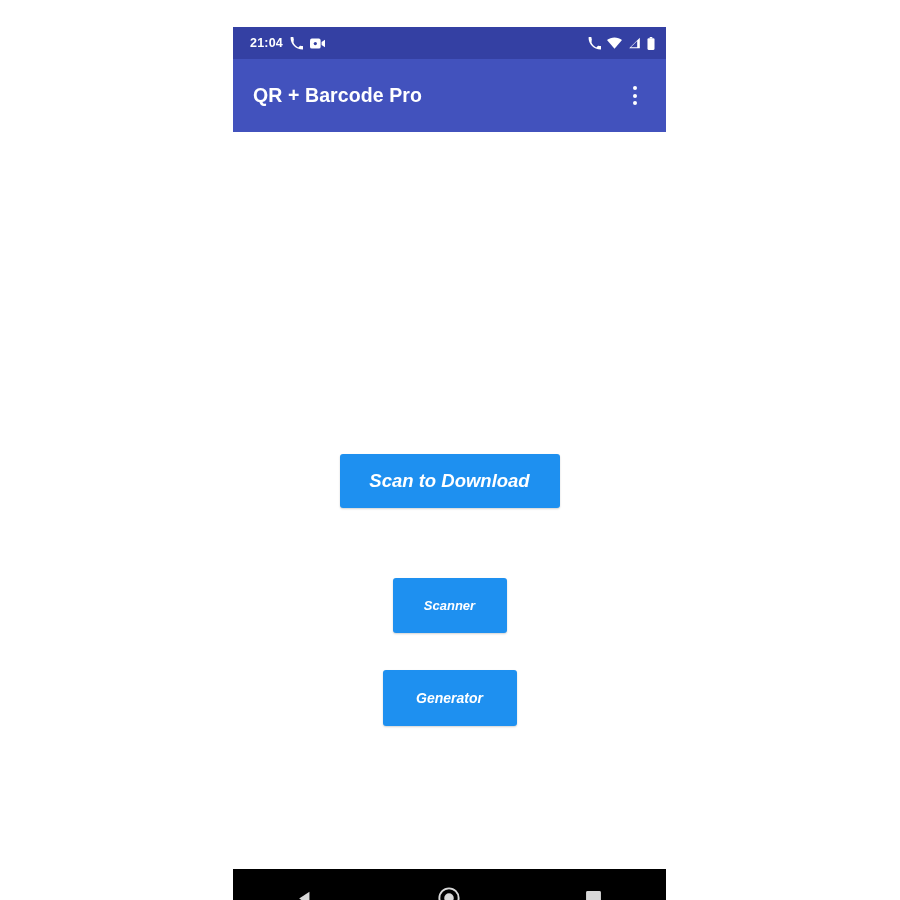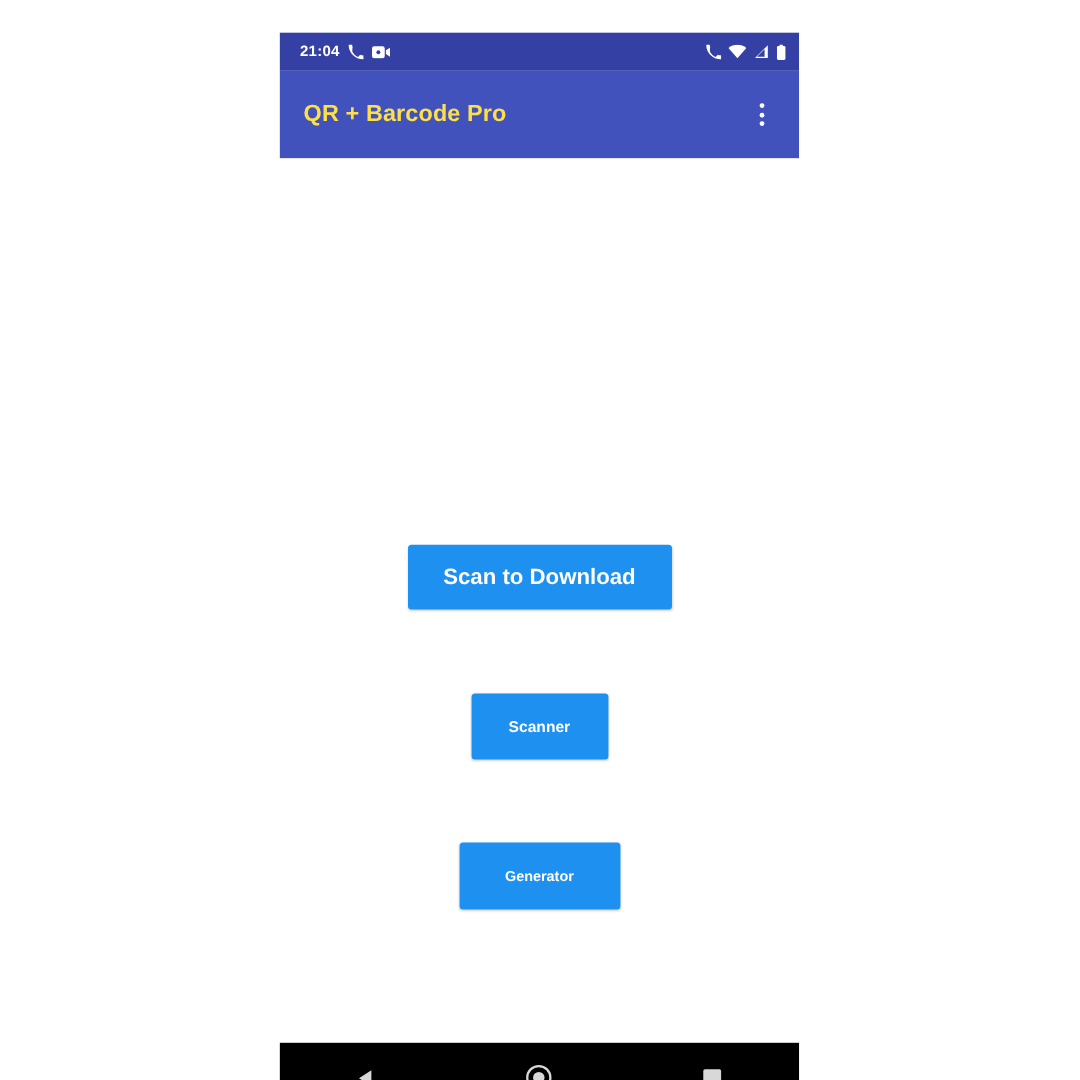--- a/index.html
+++ b/index.html
@@ -73,21 +73,21 @@
     position: relative;
     height: 73px;
     background: #4252BD;
     display: flex;
     align-items: center;
     justify-content: space-between;
     padding: 0 16px 0 20px;
     box-sizing: border-box;
   }
   .app-title {
-    color: #fde047;
+    color: #ffffff;
     font-size: 19.5px;
     font-weight: bold;
     letter-spacing: 0.1px;
     white-space: nowrap;
   }
   .overflow-menu {
     width: 30px;
     height: 40px;
     display: flex;
     flex-direction: column;
@@ -121,20 +121,21 @@
     border: none;
     border-radius: 3px;
     cursor: pointer;
     display: flex;
     align-items: center;
     justify-content: center;
     white-space: nowrap;
     padding: 0 18px;
     box-sizing: border-box;
     box-shadow: 0 1px 2px rgba(0,0,0,0.18);
+    font-style: italic;
   }
 
   .btn-scan {
     position: absolute;
     left: 50%;
     transform: translateX(-50%);
     top: 322px;
     width: 220px;
     height: 54px;
     font-size: 18.5px;
@@ -145,24 +146,24 @@
     transform: translateX(-50%);
     top: 446px;
     width: 114px;
     height: 55px;
     font-size: 13px;
   }
   .btn-generator {
     position: absolute;
     left: 50%;
     transform: translateX(-50%);
-    top: 570px;
+    top: 538px;
     width: 134px;
     height: 56px;
-    font-size: 12px;
+    font-size: 14px;
   }
 
   
   .nav-bar {
     position: absolute;
     left: 0;
     bottom: 0;
     width: 433px;
     height: 58px;
     background: #000000;

